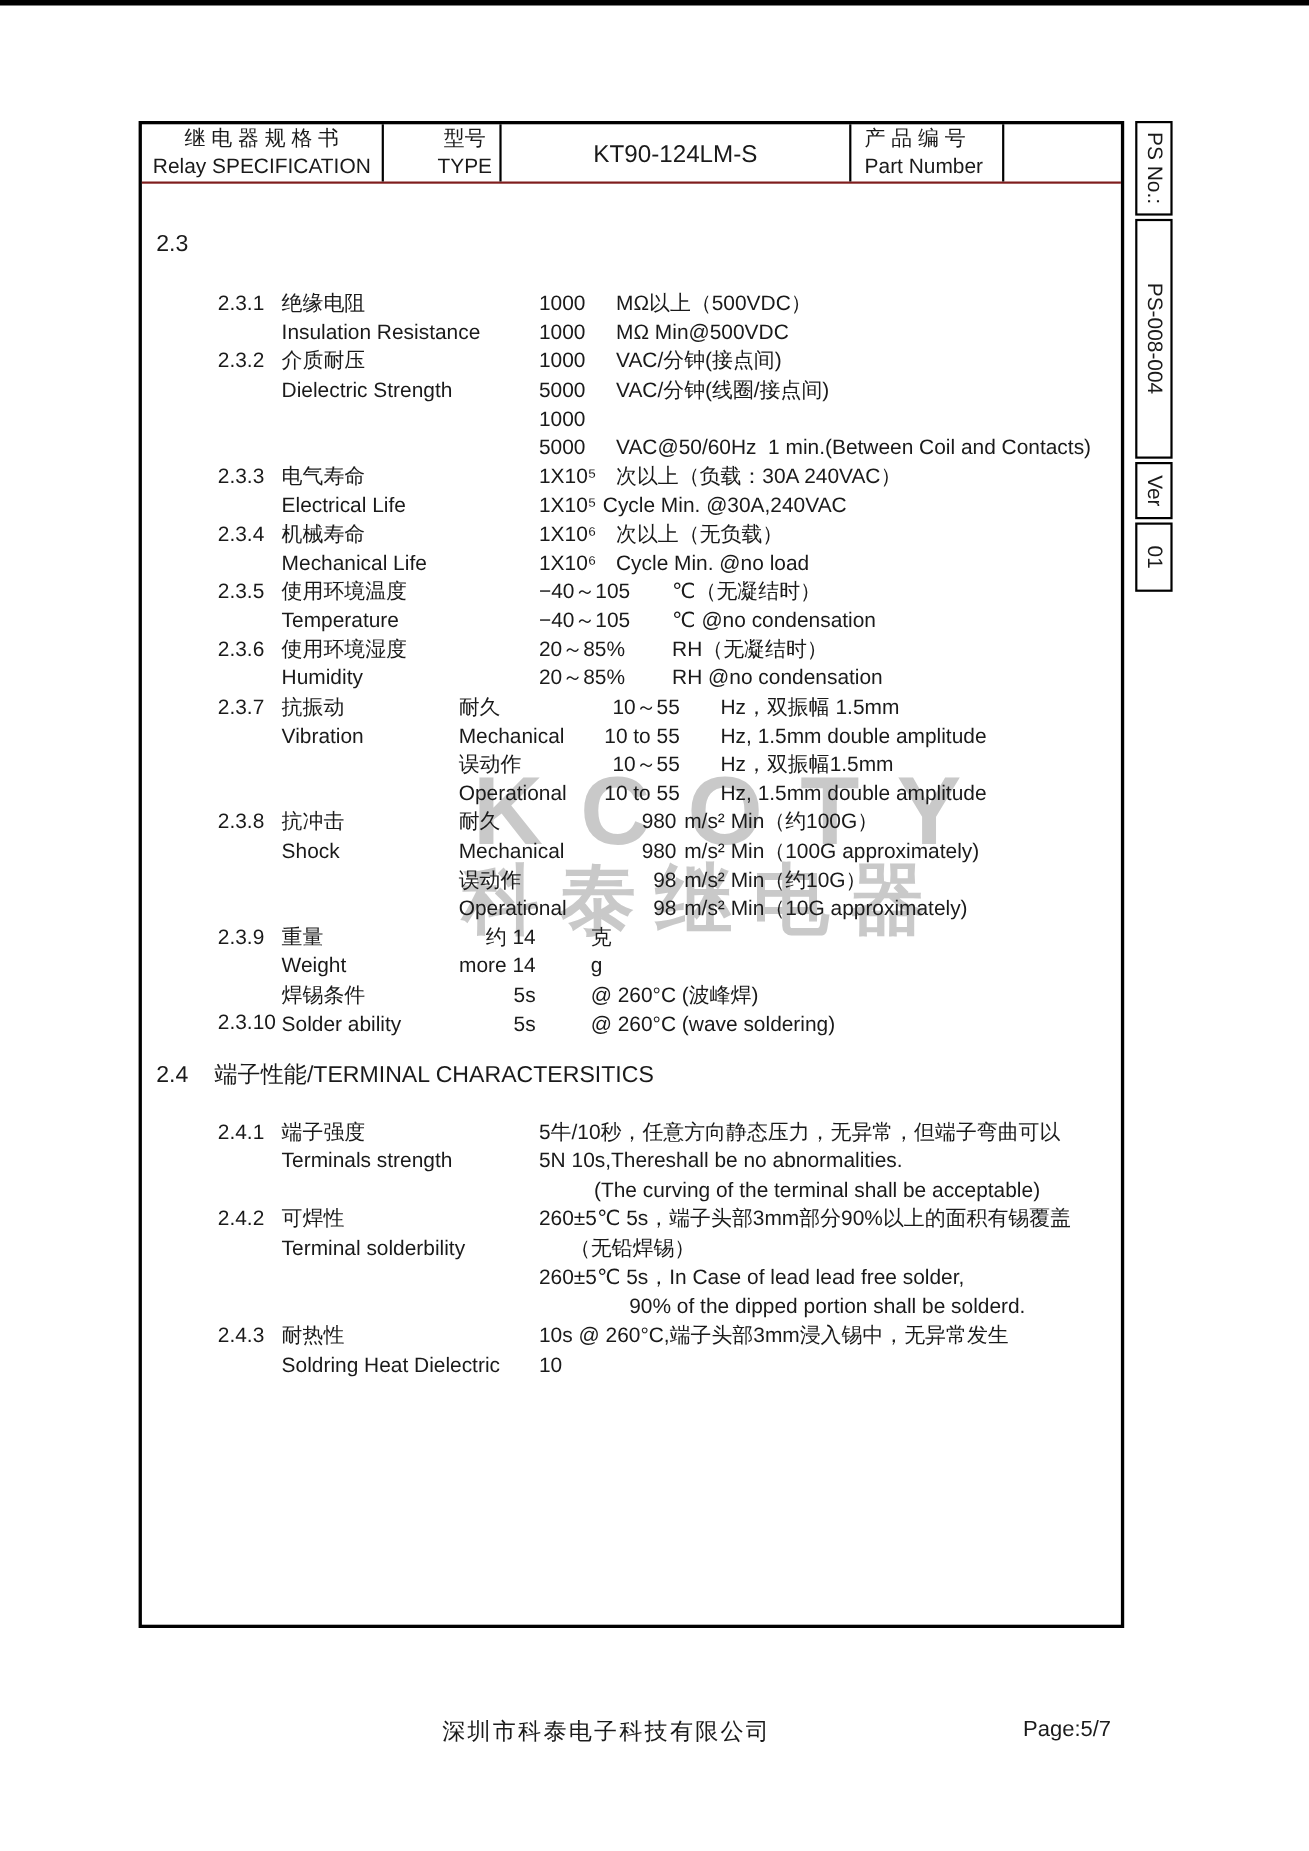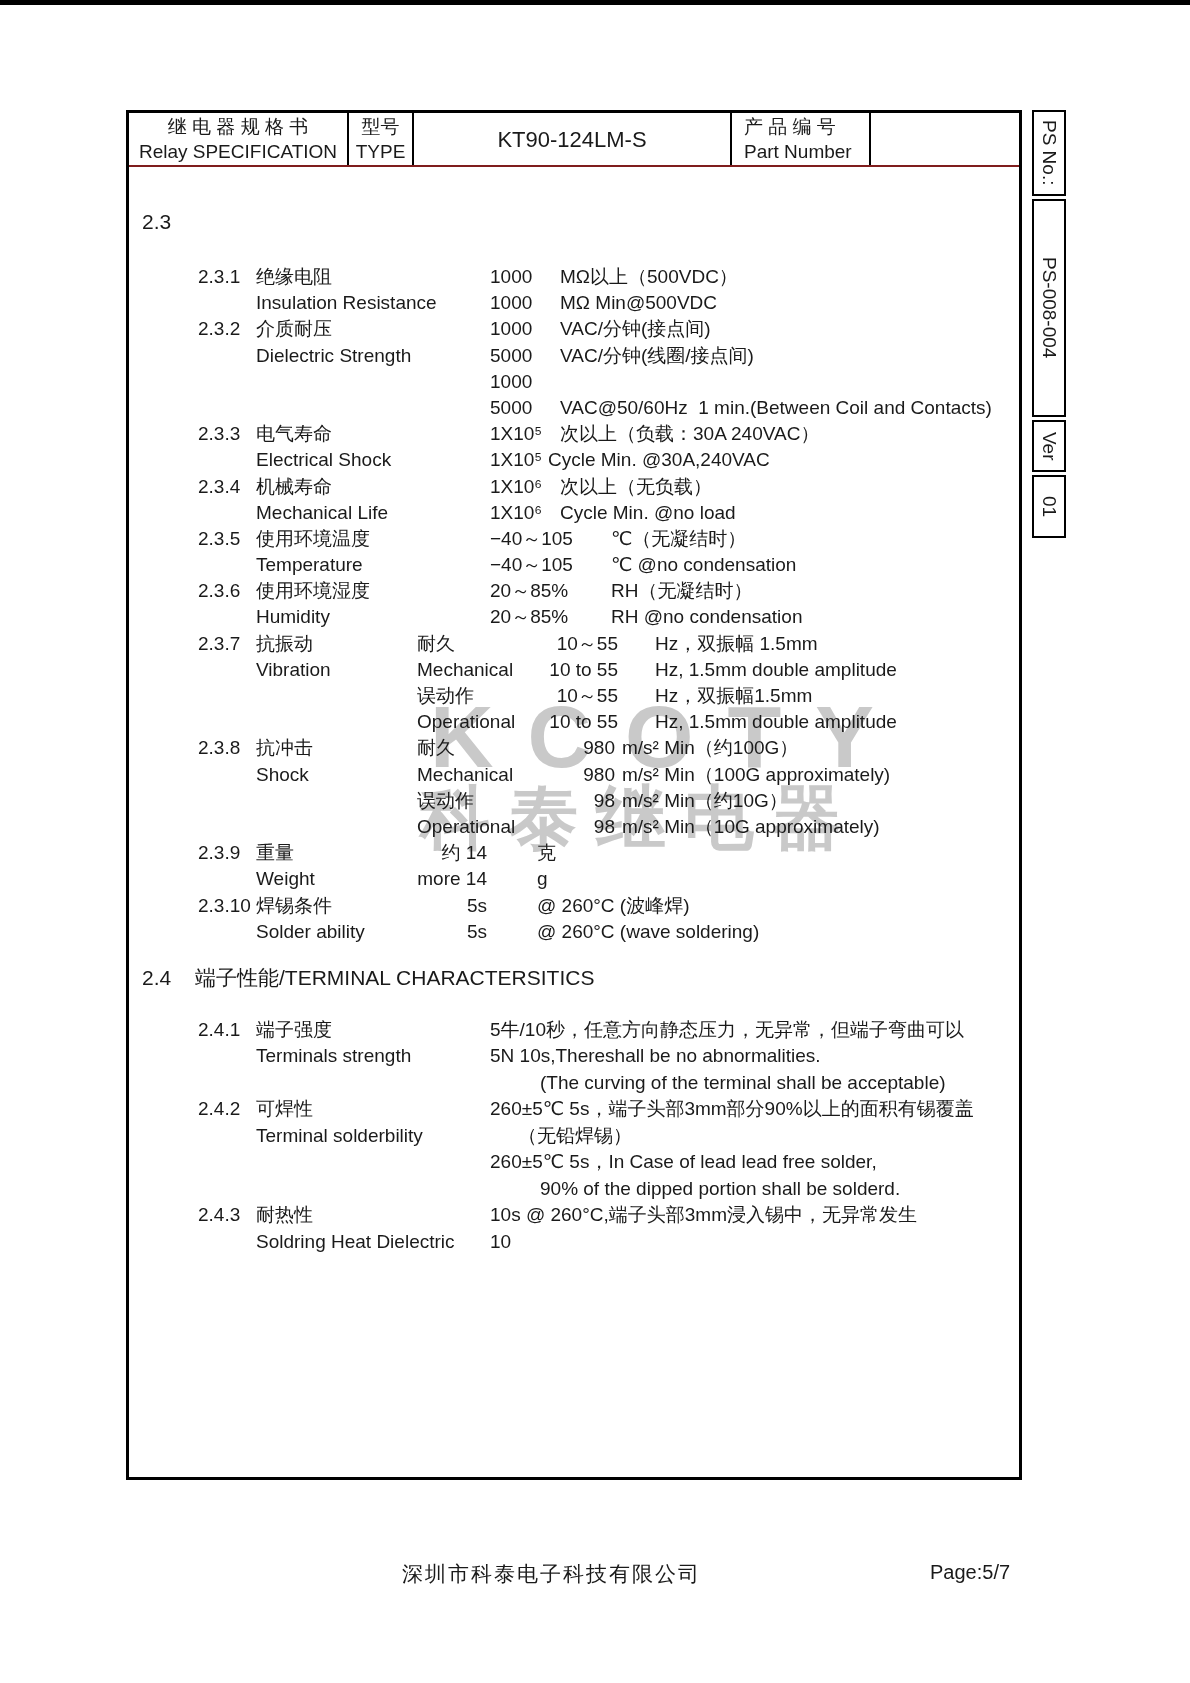--- a/index.html
+++ b/index.html
@@ -15,21 +15,21 @@
   
   .wm { position:absolute; color:#c9c9c9; font-weight:bold; white-space:pre; }
   .wm1 { left:430px; top:686px; font-size:88px; letter-spacing:34px; }
   .wm2 { left:420px; top:772px; font-size:70px; letter-spacing:18px; }
 
   
   .main-box { position:absolute; left:126px; top:110px; width:896px; height:1370px; border:3px solid #000; }
   .hdr { display:flex; height:54px; border-bottom:2px solid #7f1d1d; }
   .hc { border-right:2px solid #000; display:flex; flex-direction:column; justify-content:center; align-items:center; font-size:19px; line-height:25px; white-space:pre; }
   .hc1 { width:220px; }
-  .hc2 { width:65px; }
+  .hc2 { width:65px;margin-left:42px; }
   .hc3 { width:318px; font-size:22px; }
   .hc4 { width:139px; align-items:flex-start; padding-left:12px; }
   .hc5 { flex:1; border-right:none; }
 
   
   .sbox { position:absolute; left:1032px; width:34px; border:2px solid #000; background:#fff; display:flex; align-items:center; justify-content:center; }
   .sbox span { writing-mode:vertical-rl; text-orientation:mixed; font-size:19px; white-space:pre; }
   .sb1 { top:110px; height:86px; }
   .sb2 { top:199px; height:218px; }
   .sb3 { top:420px; height:52px; }
@@ -133,21 +133,21 @@
         <span class="cell" style="left: 490px;">5000</span>
         <span class="cell" style="left: 560px;">VAC@50/60Hz  1 min.(Between Coil and Contacts)</span>
       </div>
       <div class="row" style="height: 26.2px;">
         <span class="cell" style="left: 198px;">2.3.3</span>
         <span class="cell" style="left: 256px;">电气寿命</span>
         <span class="cell" style="left: 490px;">1X10⁵</span>
         <span class="cell" style="left: 560px;">次以上（负载：30A 240VAC）</span>
       </div>
       <div class="row" style="height: 26.2px;">
-        <span class="cell" style="left: 256px;">Electrical Shock</span>
+        <span class="cell" style="left: 256px;">Electrical Life</span>
         <span class="cell" style="left: 490px;">1X10⁵</span>
         <span class="cell" style="left: 548px;">Cycle Min. @30A,240VAC</span>
       </div>
       <div class="row" style="height: 26.2px;">
         <span class="cell" style="left: 198px;">2.3.4</span>
         <span class="cell" style="left: 256px;">机械寿命</span>
         <span class="cell" style="left: 490px;">1X10⁶</span>
         <span class="cell" style="left: 560px;">次以上（无负载）</span>
       </div>
       <div class="row" style="height: 26.2px;">
@@ -228,21 +228,21 @@
         <span class="cell" style="left: 256px;">重量</span>
         <span class="cell" style="left: 375px; width: 112px; text-align: right;">约 14</span>
         <span class="cell" style="left: 537px;">克</span>
       </div>
       <div class="row" style="height: 26.2px;">
         <span class="cell" style="left: 256px;">Weight</span>
         <span class="cell" style="left: 375px; width: 112px; text-align: right;">more 14</span>
         <span class="cell" style="left: 537px;">g</span>
       </div>
       <div class="row" style="height: 26.2px;">
-        <span class="cell" style="left: 198px;">2.3.10</span>
+        <span class="cell" style="left: 198px; margin-top: 24px;">2.3.10</span>
         <span class="cell" style="left: 256px;">焊锡条件</span>
         <span class="cell" style="left: 375px; width: 112px; text-align: right;">5s</span>
         <span class="cell" style="left: 537px;">@ 260°C (波峰焊)</span>
       </div>
       <div class="row" style="height: 26.2px;">
         <span class="cell" style="left: 256px;">Solder ability</span>
         <span class="cell" style="left: 375px; width: 112px; text-align: right;">5s</span>
         <span class="cell" style="left: 537px;">@ 260°C (wave soldering)</span>
       </div>
     </div>
@@ -270,21 +270,21 @@
         <span class="cell" style="left: 490px;">260±5℃ 5s，端子头部3mm部分90%以上的面积有锡覆盖</span>
       </div>
       <div class="row" style="height: 26.45px;">
         <span class="cell" style="left: 256px;">Terminal solderbility</span>
         <span class="cell" style="left: 518px;">（无铅焊锡）</span>
       </div>
       <div class="row" style="height: 26.45px;">
         <span class="cell" style="left: 490px;">260±5℃ 5s，In Case of lead lead free solder,</span>
       </div>
       <div class="row" style="height: 26.45px;">
-        <span class="cell" style="left: 540px;">90% of the dipped portion shall be solderd.</span>
+        <span class="cell" style="left: 572px;">90% of the dipped portion shall be solderd.</span>
       </div>
       <div class="row" style="height: 26.45px;">
         <span class="cell" style="left: 198px;">2.4.3</span>
         <span class="cell" style="left: 256px;">耐热性</span>
         <span class="cell" style="left: 490px;">10s @ 260°C,端子头部3mm浸入锡中，无异常发生</span>
       </div>
       <div class="row" style="height: 26.45px;">
         <span class="cell" style="left: 256px;">Soldring Heat Dielectric</span>
         <span class="cell" style="left: 490px;">10</span>
       </div>

